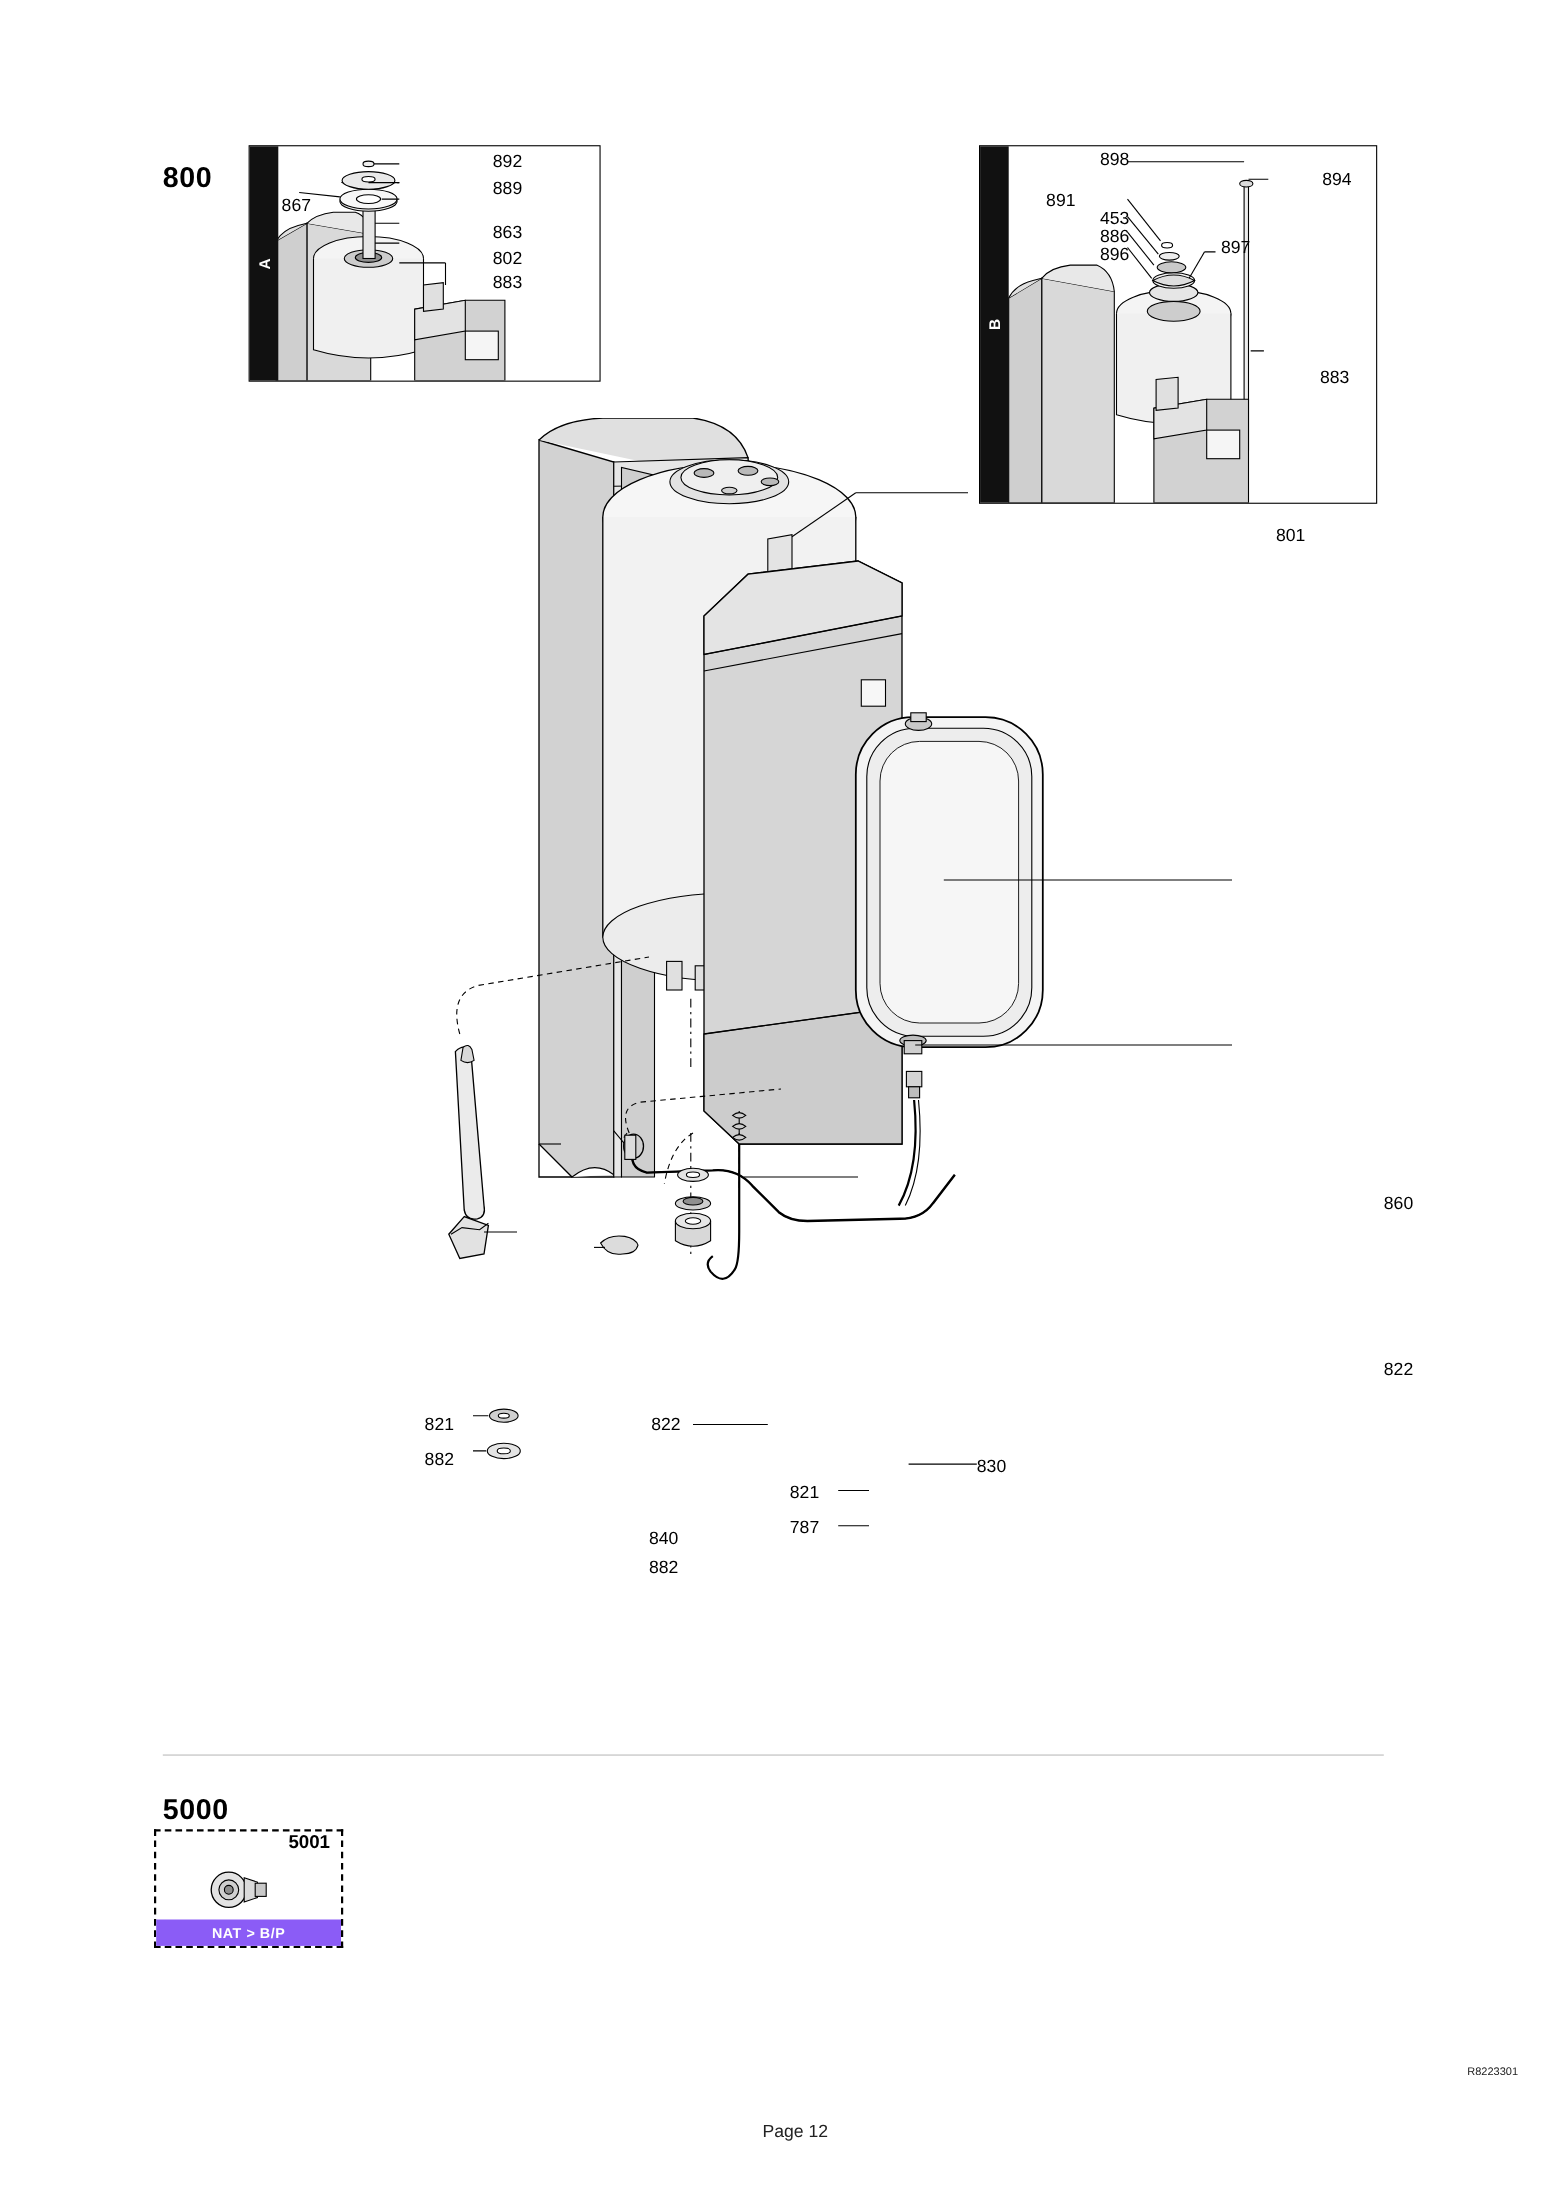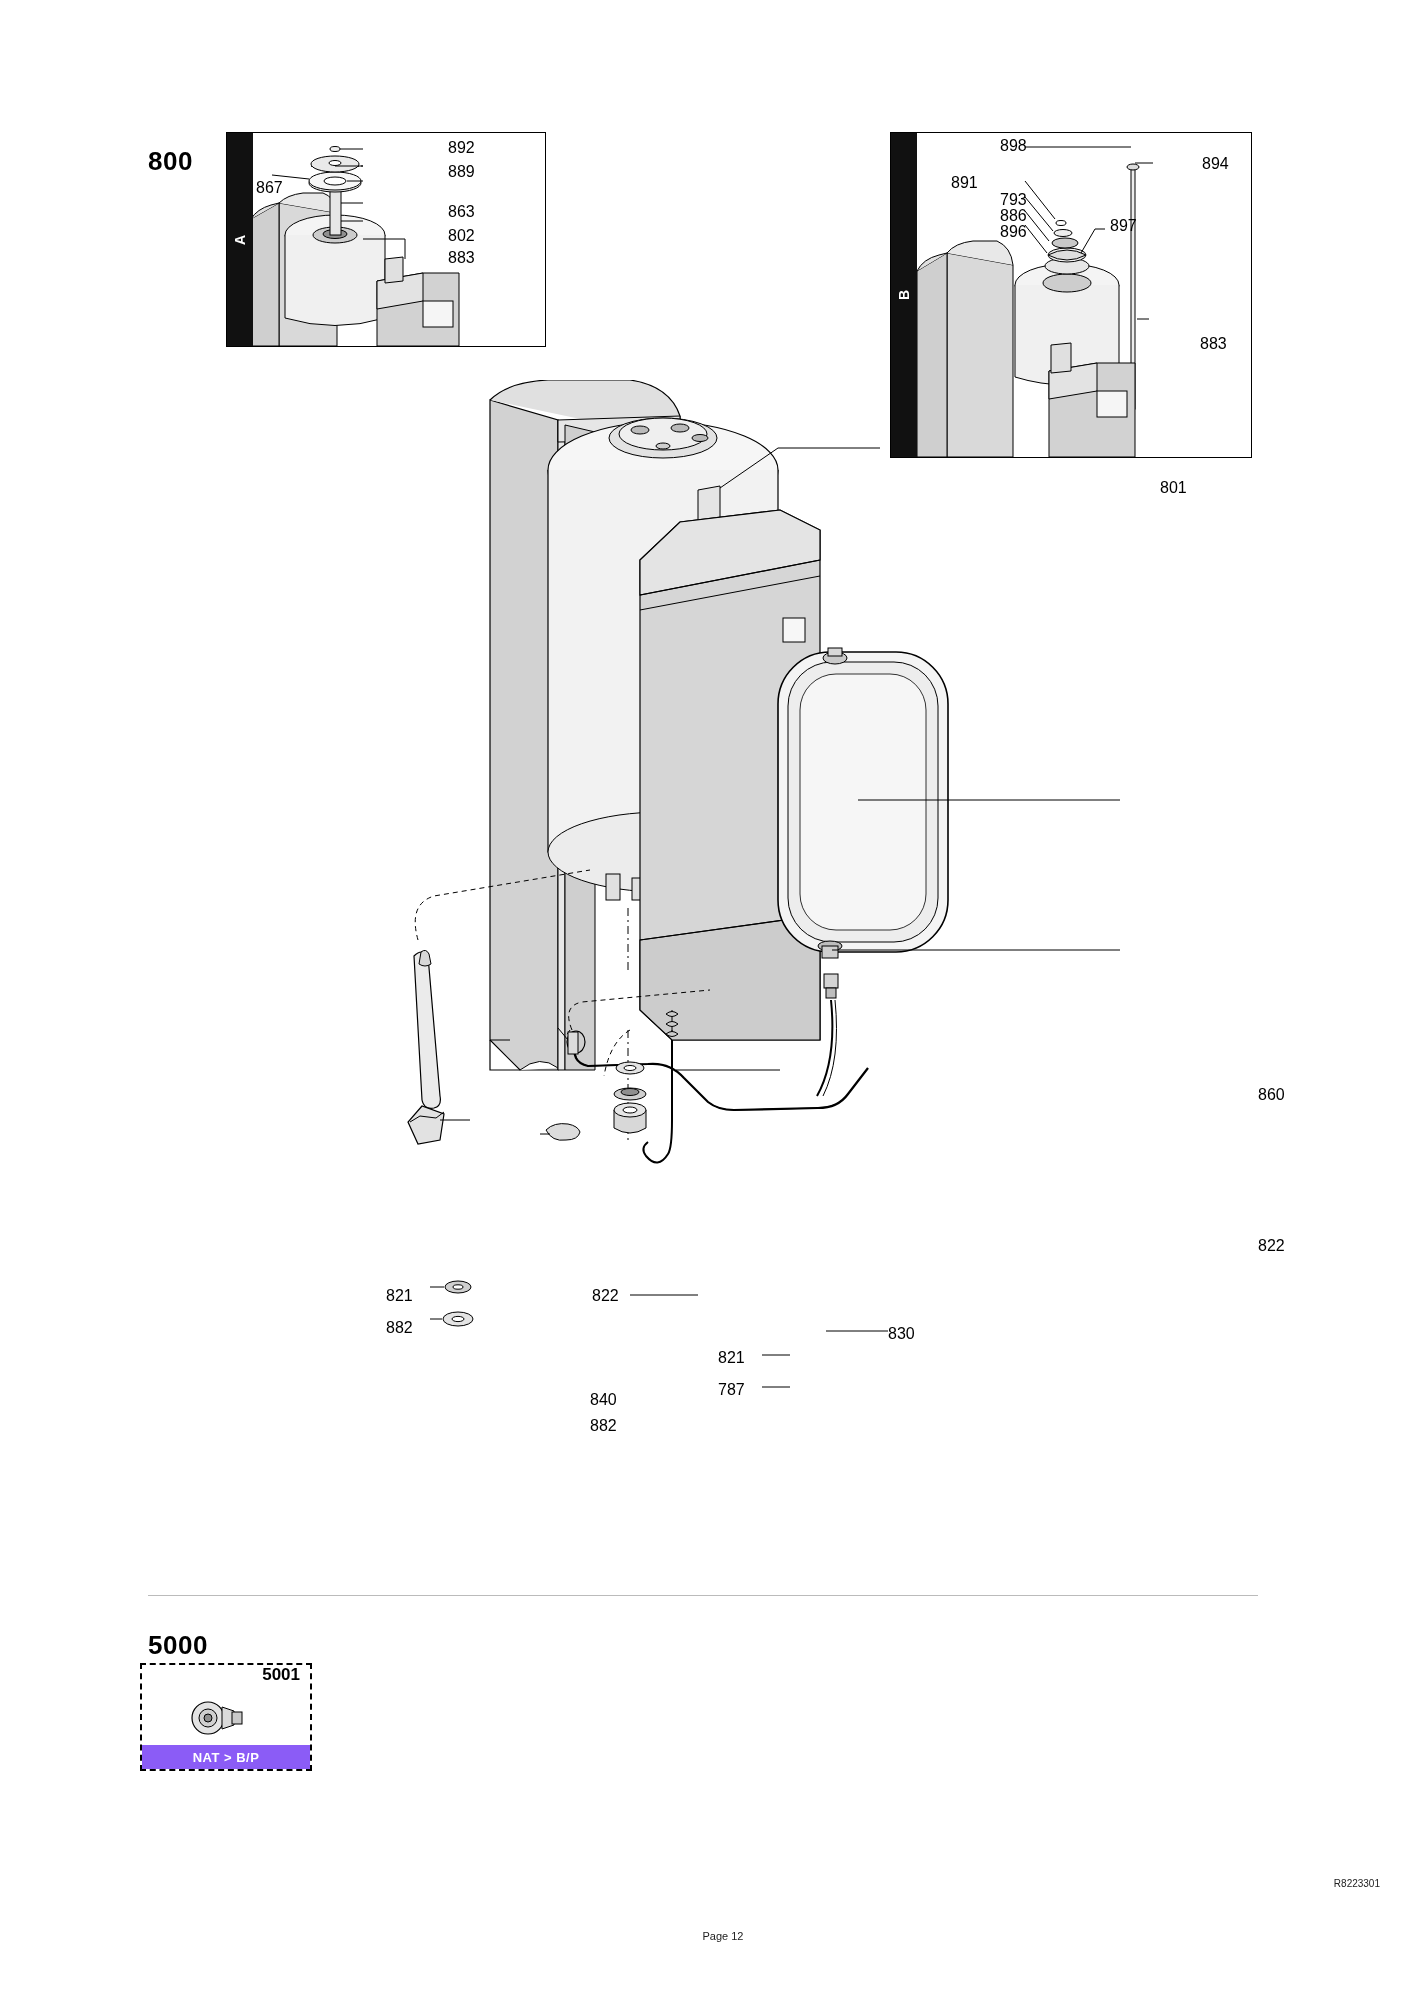--- a/index.html
+++ b/index.html
@@ -91,21 +91,21 @@
     background: #bbb;
     height: 1px;
   }
   .footer-code {
     position: absolute;
     font-size: 10px;
     color: #222;
   }
   .page-num {
     position: absolute;
-    font-size: 11px;
+    font-size: 16px;
     color: #222;
     padding-left: 36px;
   }
 
   svg { display: block; }
 </style>
 </head>
 <body>
 
 <div class="page">
@@ -201,21 +201,21 @@
       <line x1="134" y1="92" x2="156" y2="120" stroke="#000" stroke-width="1"></line>
       <line x1="190" y1="120" x2="204" y2="96" stroke="#000" stroke-width="1"></line>
       <line x1="204" y1="96" x2="214" y2="96" stroke="#000" stroke-width="1"></line>
       <line x1="246" y1="186" x2="258" y2="186" stroke="#000" stroke-width="1"></line>
     </svg>
   </div>
 
   <div class="label" style="left:1000px; top:138px;">898</div>
   <div class="label" style="left:1202px; top:156px;">894</div>
   <div class="label" style="left:951px; top:175px;">891</div>
-  <div class="label" style="left:1000px; top:192px;">793</div>
+  <div class="label" style="left:1000px; top:192px;">453</div>
   <div class="label" style="left:1000px; top:208px;">886</div>
   <div class="label" style="left:1000px; top:224px;">896</div>
   <div class="label" style="left:1110px; top:218px;">897</div>
   <div class="label" style="left:1200px; top:336px;">883</div>
 
   <svg class="abs" style="left:380px; top:380px;" width="930" height="1090" viewBox="0 0 930 1090">
 
     <path d="M110 20 L110 660 L140 690 L178 690 L178 40 Z" fill="#d2d2d2" stroke="#000" stroke-width="1.2"></path>
     <path d="M110 20 Q128 2 168 0 L250 0 Q290 6 300 36 L300 60" fill="#e0e0e0" stroke="#000" stroke-width="1.2"></path>
     <path d="M178 40 L178 690 L185 690 L185 45 Z" fill="#e8e8e8" stroke="#000" stroke-width="1"></path>

